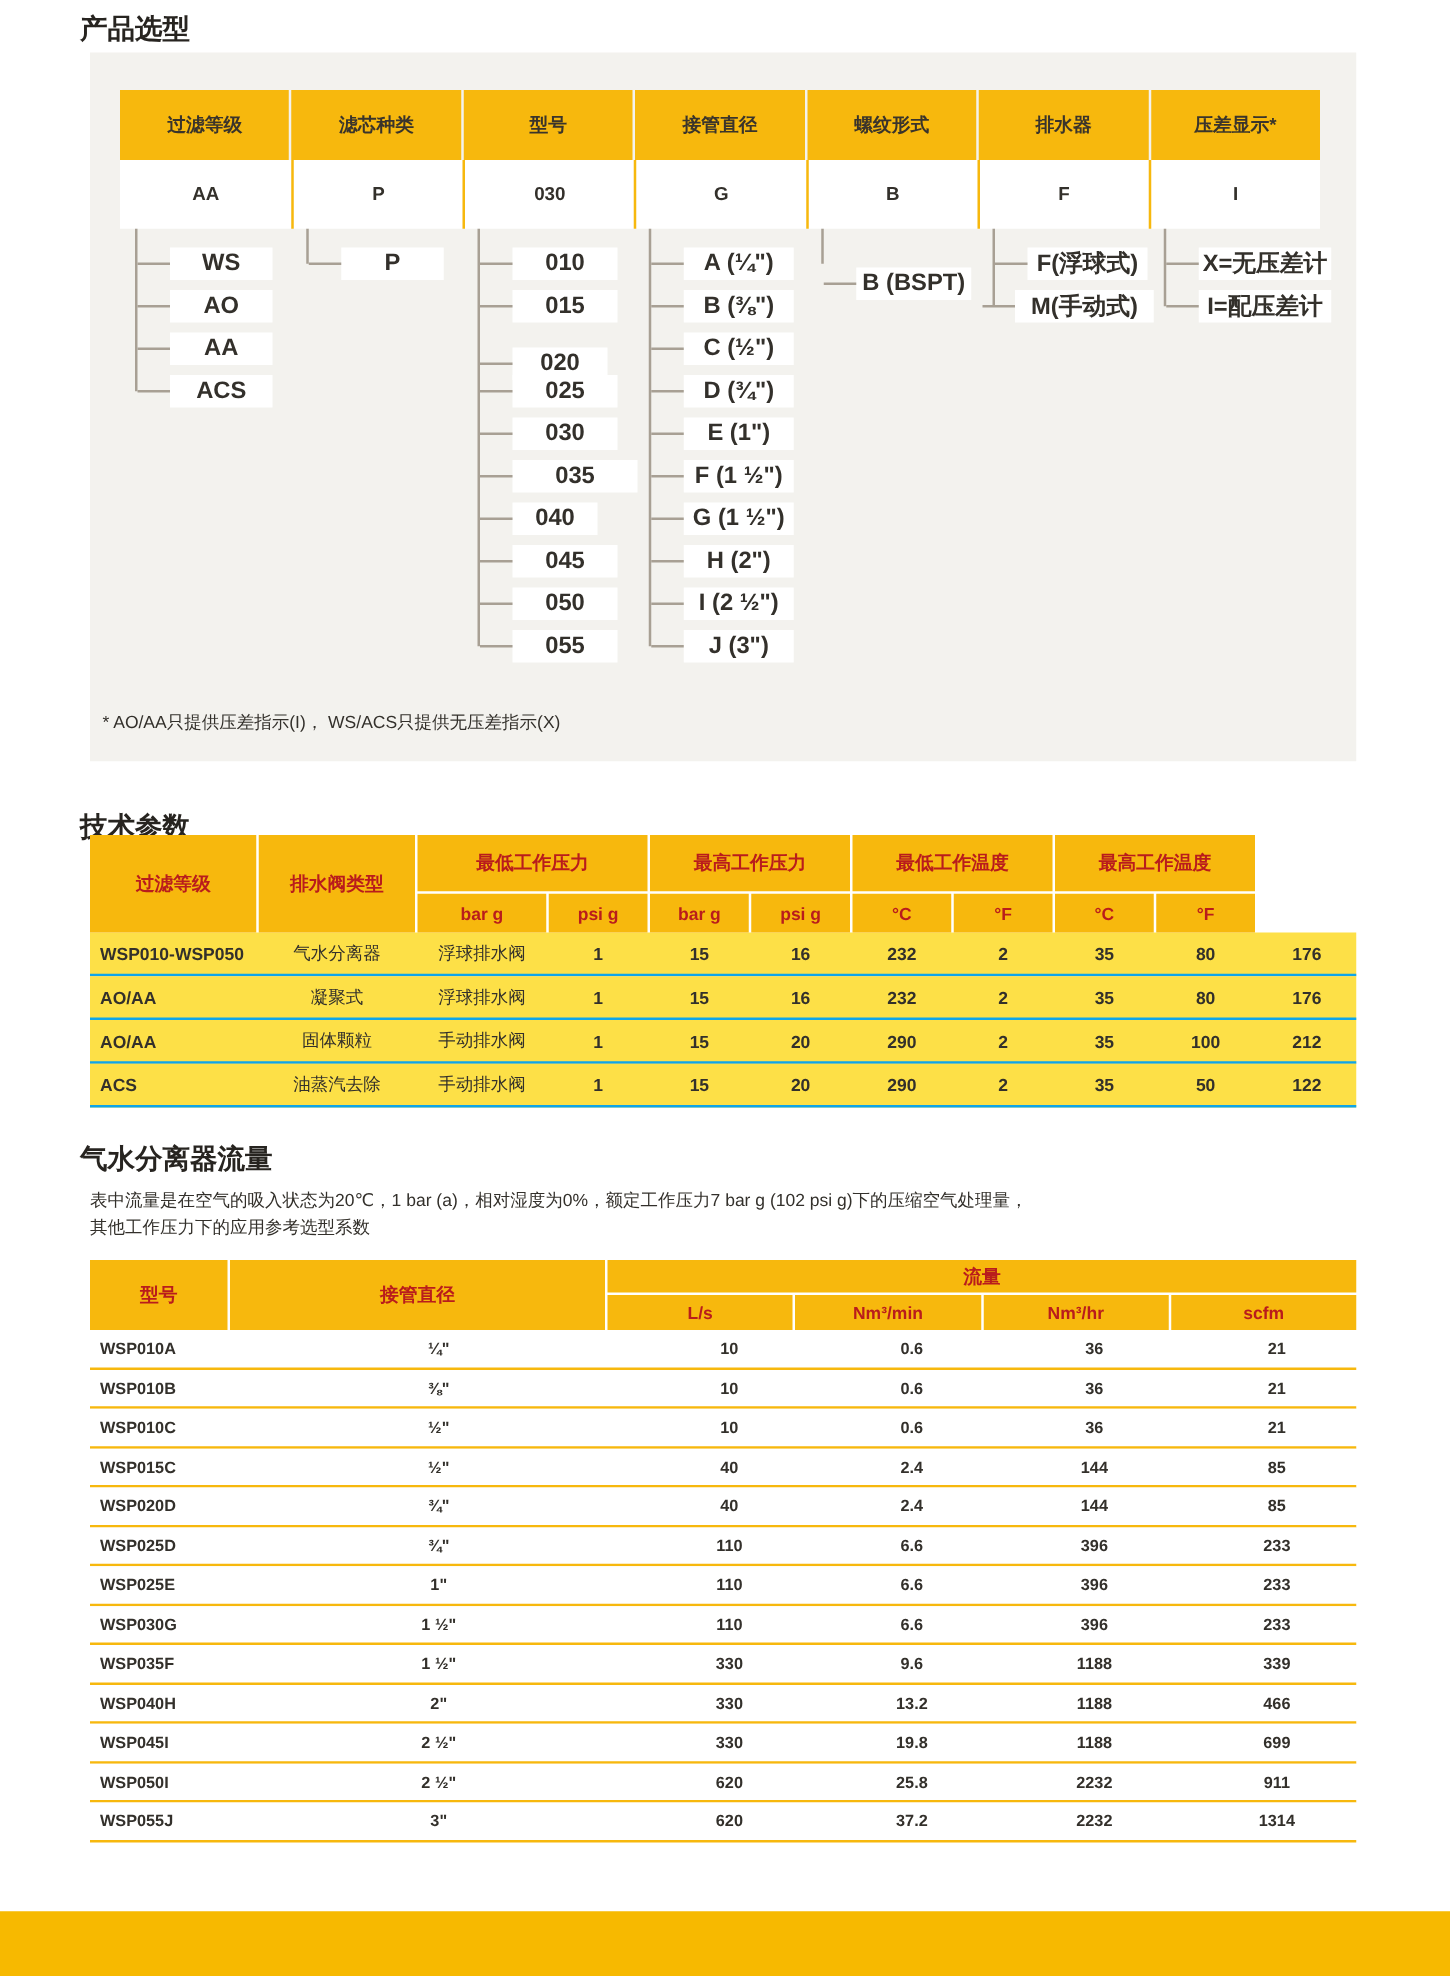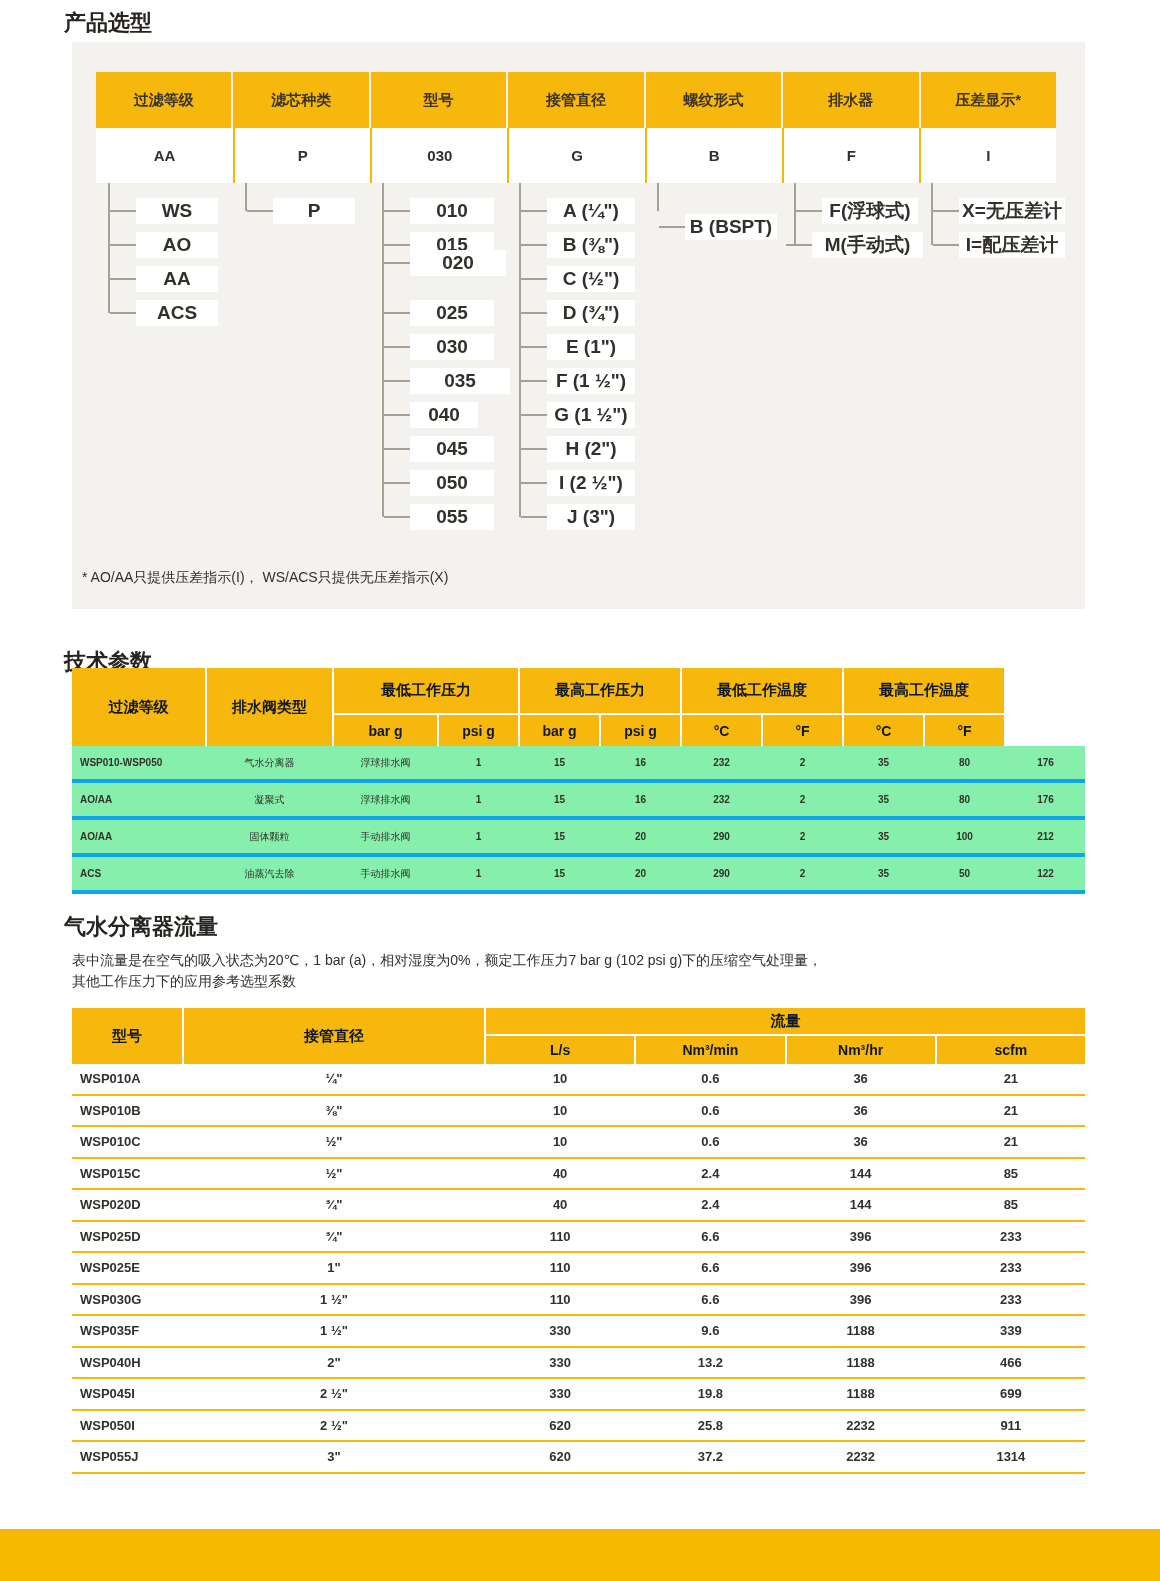--- a/index.html
+++ b/index.html
@@ -25,30 +25,30 @@
   .opt::before{content:"";position:absolute;left:-26px;top:12px;width:26px;height:2px;background:#a8a094;}
   .footnote{position:absolute;left:10px;top:527px;font-size:14px;color:#33302b;}
 
   
   .tech{position:absolute;left:72px;top:668px;width:1013px;}
   .thead{display:grid;grid-template-columns:133px 125px 103px repeat(8,1fr);
          grid-template-rows:45px 31px;gap:2px;background:#fff;}
   .fhead{display:grid;grid-template-columns:110px 300px repeat(4,1fr);
          grid-template-rows:26px 28px;gap:2px;background:#fff;}
   .th{background:#f7b80d;display:flex;align-items:center;justify-content:center;
-      font-weight:700;color:#0f172a;font-size:15px;}
+      font-weight:700;color:#b91c1c;font-size:15px;}
   .th.sub{font-size:14px;grid-row:2;}
   .th.tall{grid-row:1/3;}
   .th.grp2{grid-column:span 2;}
   .th.grp4{grid-column:span 4;}
   .trow{display:grid;grid-template-columns:133px 125px 103px repeat(8,1fr);column-gap:2px;
-        height:33px;border-bottom:4px solid #0ea5e9;align-items:center;background:#86efac;
-        font-size:10px;text-align:center;}
+        height:33px;border-bottom:2px solid #0ea5e9;align-items:center;background:#fde047;
+        font-size:14px;text-align:center;}
   .flow{position:absolute;left:72px;top:1008px;width:1013px;}
-  .frow{display:grid;grid-template-columns:110px 300px repeat(4,1fr);column-gap:2px;
+  .frow{display:grid;grid-template-columns:110px 300px repeat(4,1fr);column-gap:19px;
         height:29.5px;border-bottom:2px solid #f7b80d;align-items:center;background:#fff;
         font-size:13px;text-align:center;}
   .c0{text-align:left;padding-left:8px;font-weight:700;}
   .num{font-weight:700;}
   .note{position:absolute;left:72px;top:950px;margin:0;font-size:14px;line-height:21px;color:#33302b;}
   .footer-bar{position:absolute;left:0;top:1529px;width:1160px;height:52px;background:#f7b900;}
 </style>
 </head>
 <body>
 
@@ -86,21 +86,21 @@
 
     <div class="opt" style="left:64px;top:156px;width:82px">WS</div>
     <div class="opt" style="left:64px;top:190px;width:82px">AO</div>
     <div class="opt" style="left:64px;top:224px;width:82px">AA</div>
     <div class="opt" style="left:64px;top:258px;width:82px">ACS</div>
 
     <div class="opt" style="left:201px;top:156px;width:82px">P</div>
 
     <div class="opt" style="left:338px;top:156px;width:84px">010</div>
     <div class="opt" style="left:338px;top:190px;width:84px">015</div>
-    <div class="opt" style="left:338px;top:208px;width:96px">020</div>
+    <div class="opt" style="left:338px;top:236px;width:76px">020</div>
     <div class="opt" style="left:338px;top:258px;width:84px">025</div>
     <div class="opt" style="left:338px;top:292px;width:84px">030</div>
     <div class="opt" style="left:338px;top:326px;width:100px">035</div>
     <div class="opt" style="left:338px;top:360px;width:68px">040</div>
     <div class="opt" style="left:338px;top:394px;width:84px">045</div>
     <div class="opt" style="left:338px;top:428px;width:84px">050</div>
     <div class="opt" style="left:338px;top:462px;width:84px">055</div>
 
     <div class="opt" style="left:475px;top:156px;width:88px">A (¼")</div>
     <div class="opt" style="left:475px;top:190px;width:88px">B (⅜")</div>

